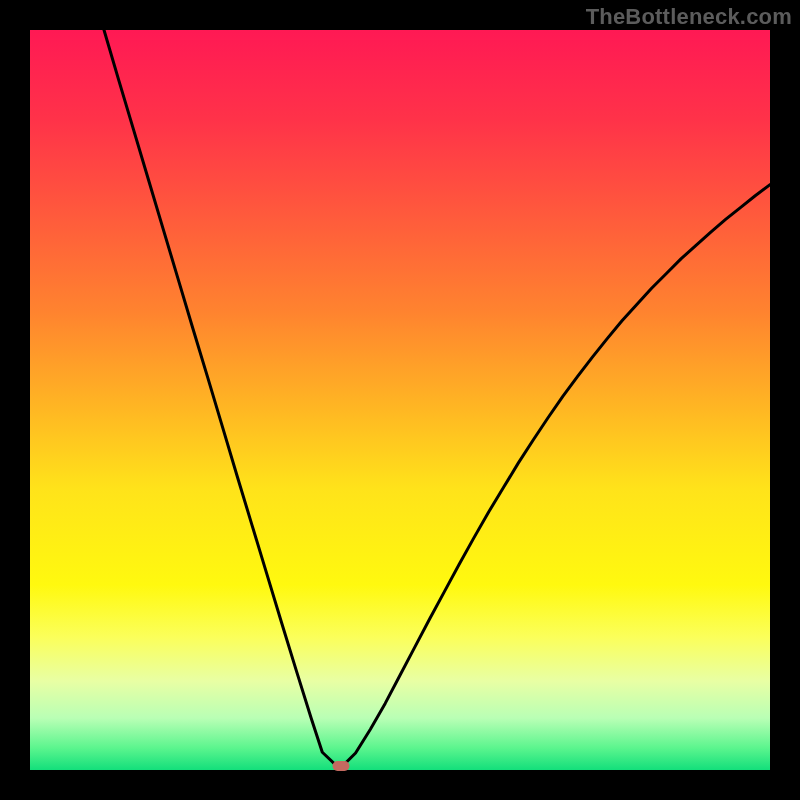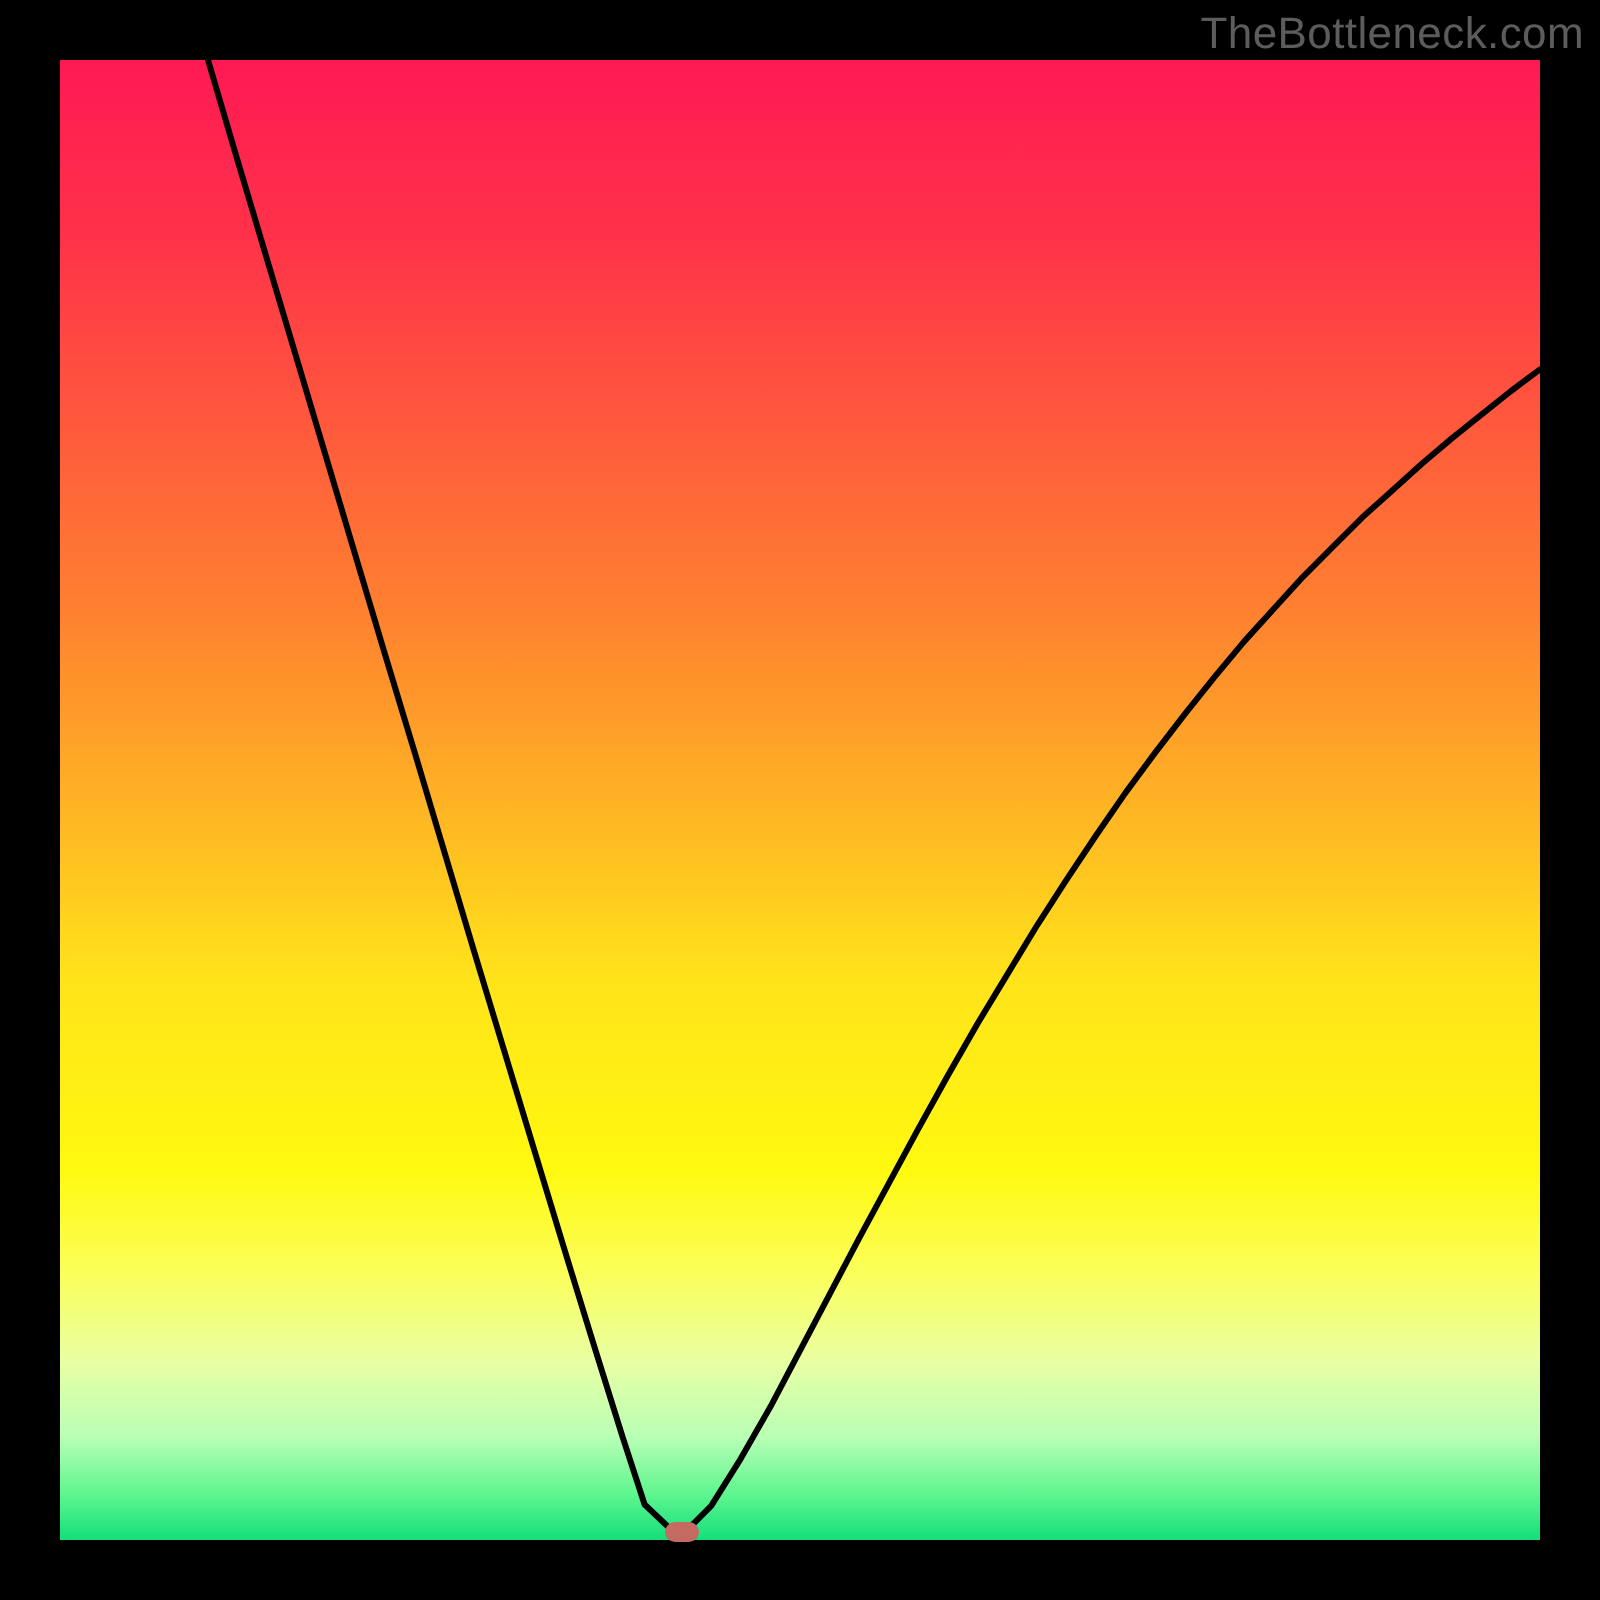--- a/index.html
+++ b/index.html
@@ -23,21 +23,21 @@
     top: 30px;
     width: 740px;
     height: 740px;
   }
   .watermark {
     position: absolute;
     top: 4px;
     right: 8px;
     color: #5c5c5c;
     font-size: 22px;
-    font-weight: 400;
+    font-weight: 700;
     letter-spacing: 0.2px;
   }
   .marker {
     position: absolute;
     width: 17px;
     height: 10px;
     border-radius: 5px;
     transform: translate(-50%, -50%);
   }
 </style>

